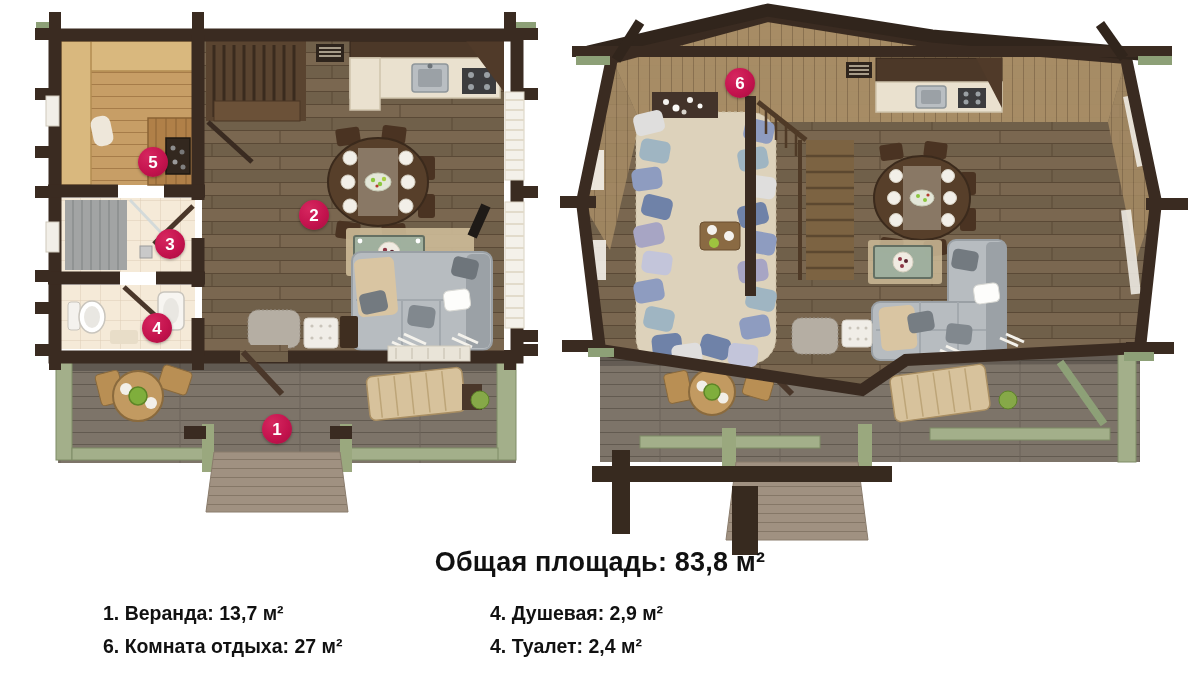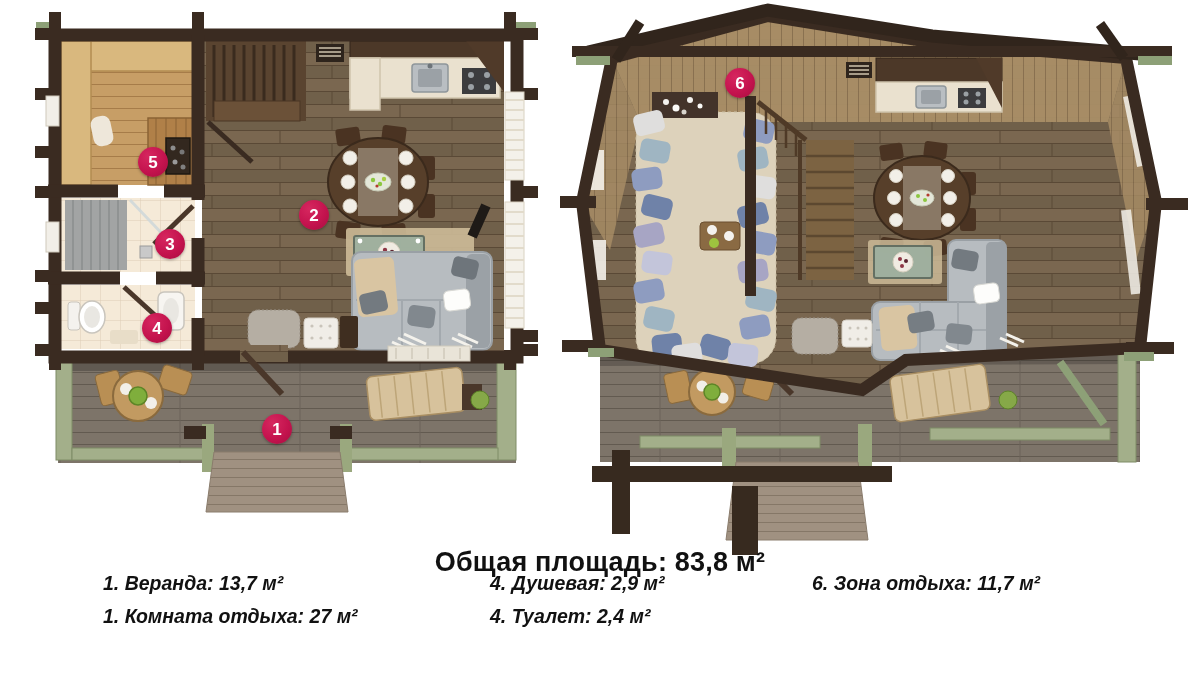--- a/index.html
+++ b/index.html
@@ -7,21 +7,21 @@
          font-family:"Liberation Sans", sans-serif;}
   .plans-svg{position:absolute;left:0;top:0;}
   .marker{position:absolute;width:30px;height:30px;border-radius:50%;
           background:radial-gradient(circle at 35% 30%, #d6275f 0%, #c4134e 55%, #a80d40 100%);
           box-shadow:0 1px 3px rgba(0,0,0,.35);
           display:flex;align-items:center;justify-content:center;
           transform:translate(-50%,-50%);}
   .marker span{color:#ffffff;font-weight:bold;font-size:17px;line-height:1;}
   .title{position:absolute;left:0;top:547px;width:1200px;text-align:center;
          font-size:27px;font-weight:bold;color:#111111;letter-spacing:.2px;}
-  .legend-col{position:absolute;top:572px;font-style:italic;}
+  .legend-col{position:absolute;top:602px;}
   .legend-item{font-size:19.5px;font-weight:bold;color:#111111;line-height:23px;
                margin-bottom:10px;white-space:nowrap;}
   #col1{left:103px;} #col2{left:490px;} #col3{left:812px;}
 </style>
 </head>
 <body>
 
 <div class="stage">
 
 <svg class="plans-svg" width="1200" height="555" viewBox="0 0 1200 555">
@@ -434,23 +434,22 @@
       <span>5</span>
     </div>
 <div class="marker" style="left:740px;top:83px;">
       <span>6</span>
     </div>
 
 <div class="title">Общая площадь: 83,8 м²</div>
 
 <div class="legend-col" id="col1">
   <div class="legend-item">1. Веранда: 13,7 м²</div>
-  <div class="legend-item">1. Комната отдыха: 27 м²</div>
+  <div class="legend-item">6. Комната отдыха: 27 м²</div>
 </div>
 <div class="legend-col" id="col2">
   <div class="legend-item">4. Душевая: 2,9 м²</div>
   <div class="legend-item">4. Туалет: 2,4 м²</div>
 </div>
 <div class="legend-col" id="col3">
-  <div class="legend-item">6. Зона отдыха: 11,7 м²</div>
 </div>
 
 </div>
 
 </body></html>

